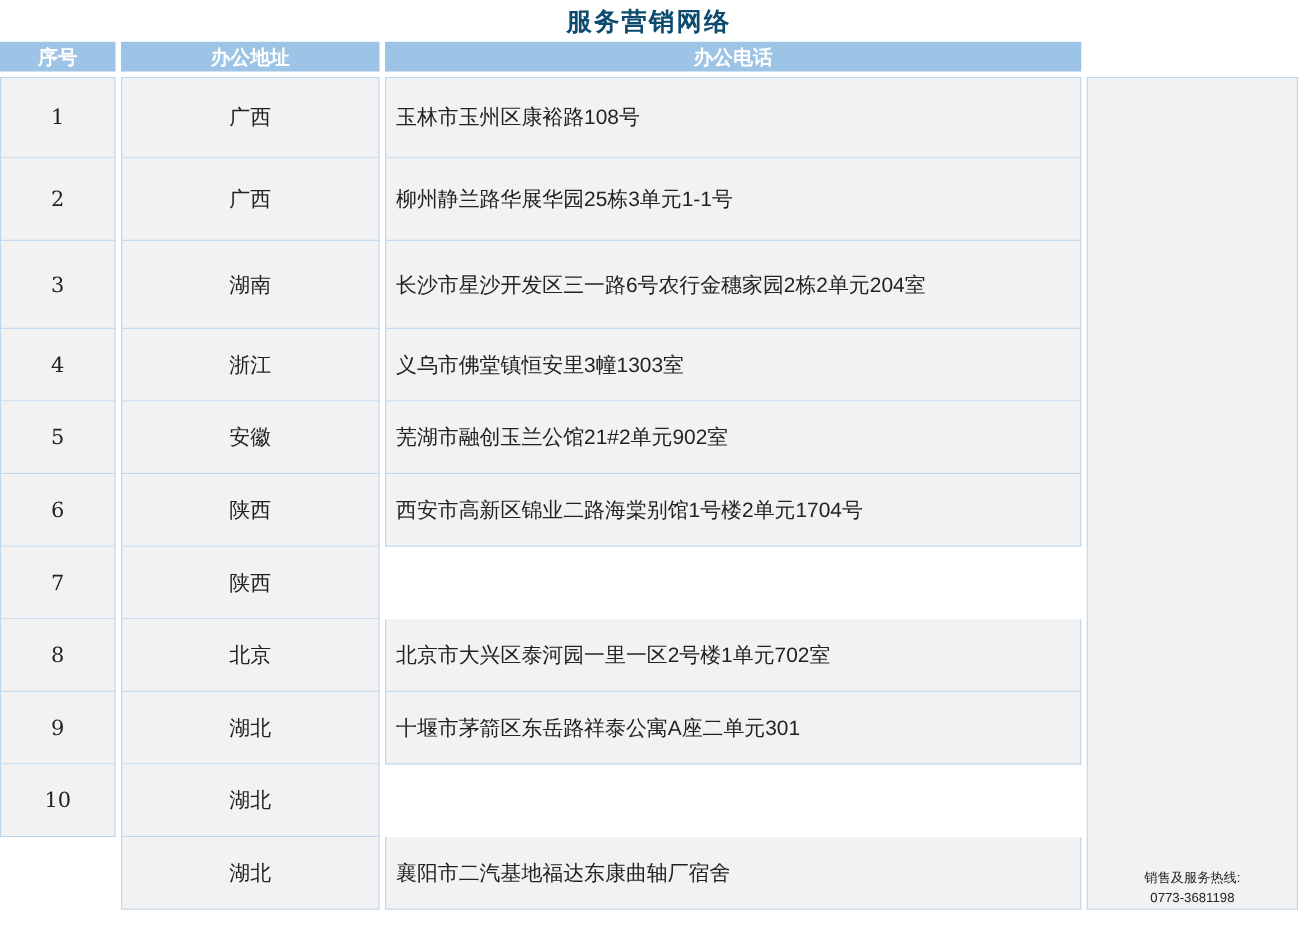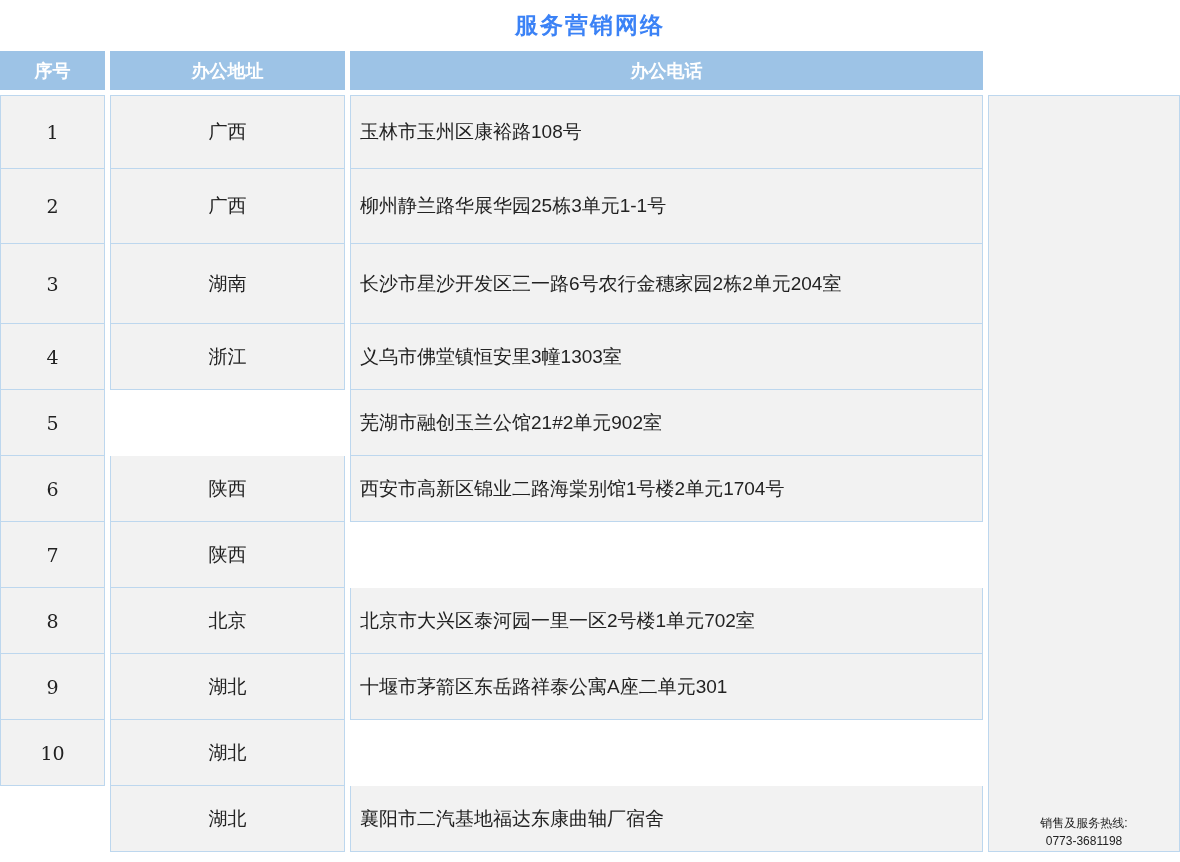--- a/index.html
+++ b/index.html
@@ -2,30 +2,30 @@
 <html><head>
 <meta charset="utf-8">
 <style>
   html,body{margin:0;padding:0;}
   body{
     width:1180px;height:862px;background:#ffffff;
     font-family:"Liberation Sans",sans-serif;
     overflow:hidden;
   }
   .title{
-    height:51px;display:flex;align-items:center;justify-content:center;
-    font-family:"DejaVu Serif",serif;font-weight:bold;font-size:23px;color:#3b82f6;
+    height:38px;display:flex;align-items:center;justify-content:center;
+    font-family:"DejaVu Serif",serif;font-weight:bold;font-size:23px;color:#0c4a6e;
     letter-spacing:2px;
   }
   .header-grid,.body-grid{
     display:grid;
     grid-template-columns:105px 235px 633px 192px;
     column-gap:5px;
   }
-  .header-grid{height:39px;}
+  .header-grid{height:27px;}
   .header-cell{
     background:var(--header-bg);color:var(--header-text);
     font-weight:bold;font-size:18px;
     display:flex;align-items:center;justify-content:center;
   }
   .body-grid{
     margin-top:5px;
     grid-template-rows:74px 75px 80px repeat(8,66px);
   }
   .cell{
@@ -78,20 +78,21 @@
 
   <div class="cell cell-no">3</div>
   <div class="cell cell-prov">湖南</div>
   <div class="cell cell-addr">长沙市星沙开发区三一路6号农行金穗家园2栋2单元204室</div>
 
   <div class="cell cell-no">4</div>
   <div class="cell cell-prov">浙江</div>
   <div class="cell cell-addr">义乌市佛堂镇恒安里3幢1303室</div>
 
   <div class="cell cell-no">5</div>
+  <div class="cell cell-prov">安徽</div>
   <div class="cell cell-addr">芜湖市融创玉兰公馆21#2单元902室</div>
 
   <div class="cell cell-no">6</div>
   <div class="cell cell-prov">陕西</div>
   <div class="cell cell-addr">西安市高新区锦业二路海棠别馆1号楼2单元1704号</div>
 
   <div class="cell cell-no">7</div>
   <div class="cell cell-prov">陕西</div>
 
   <div class="cell cell-no">8</div>

